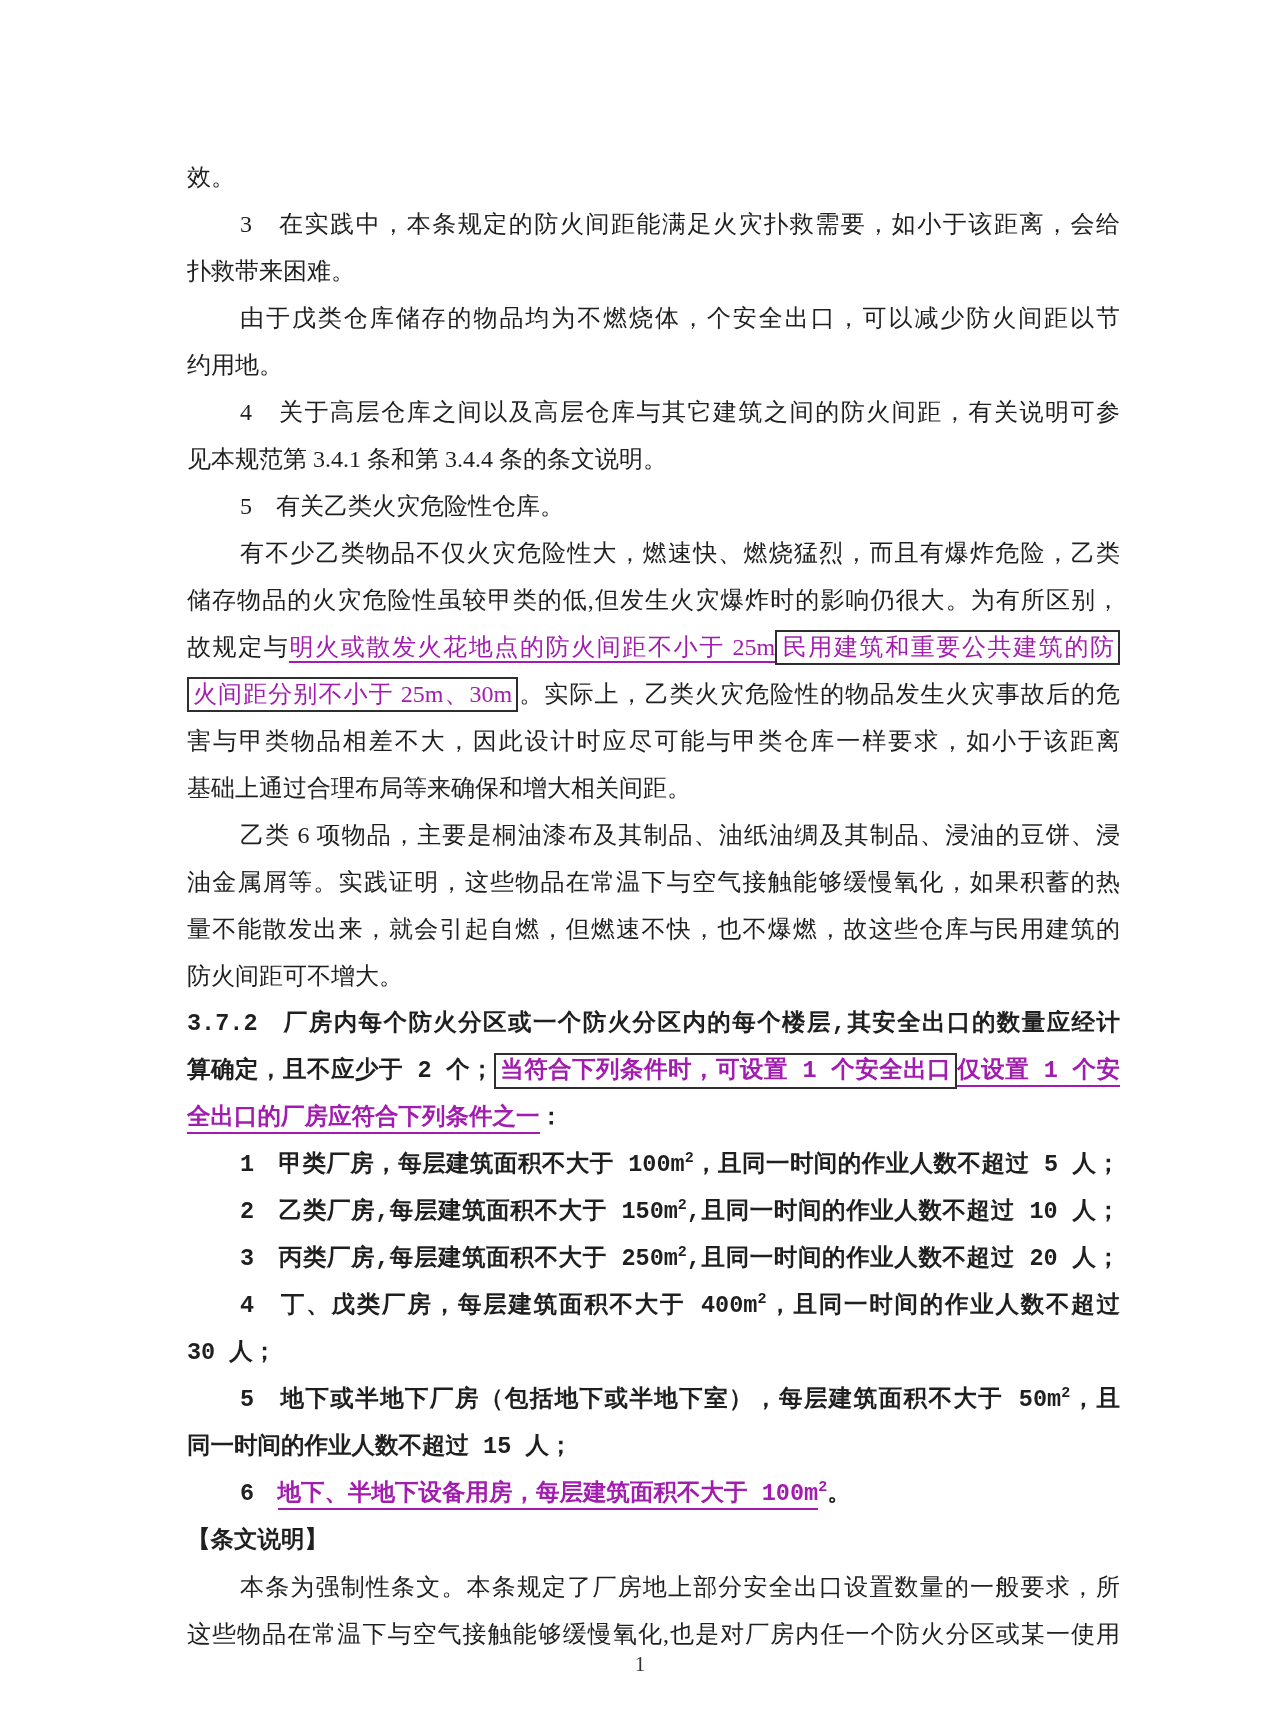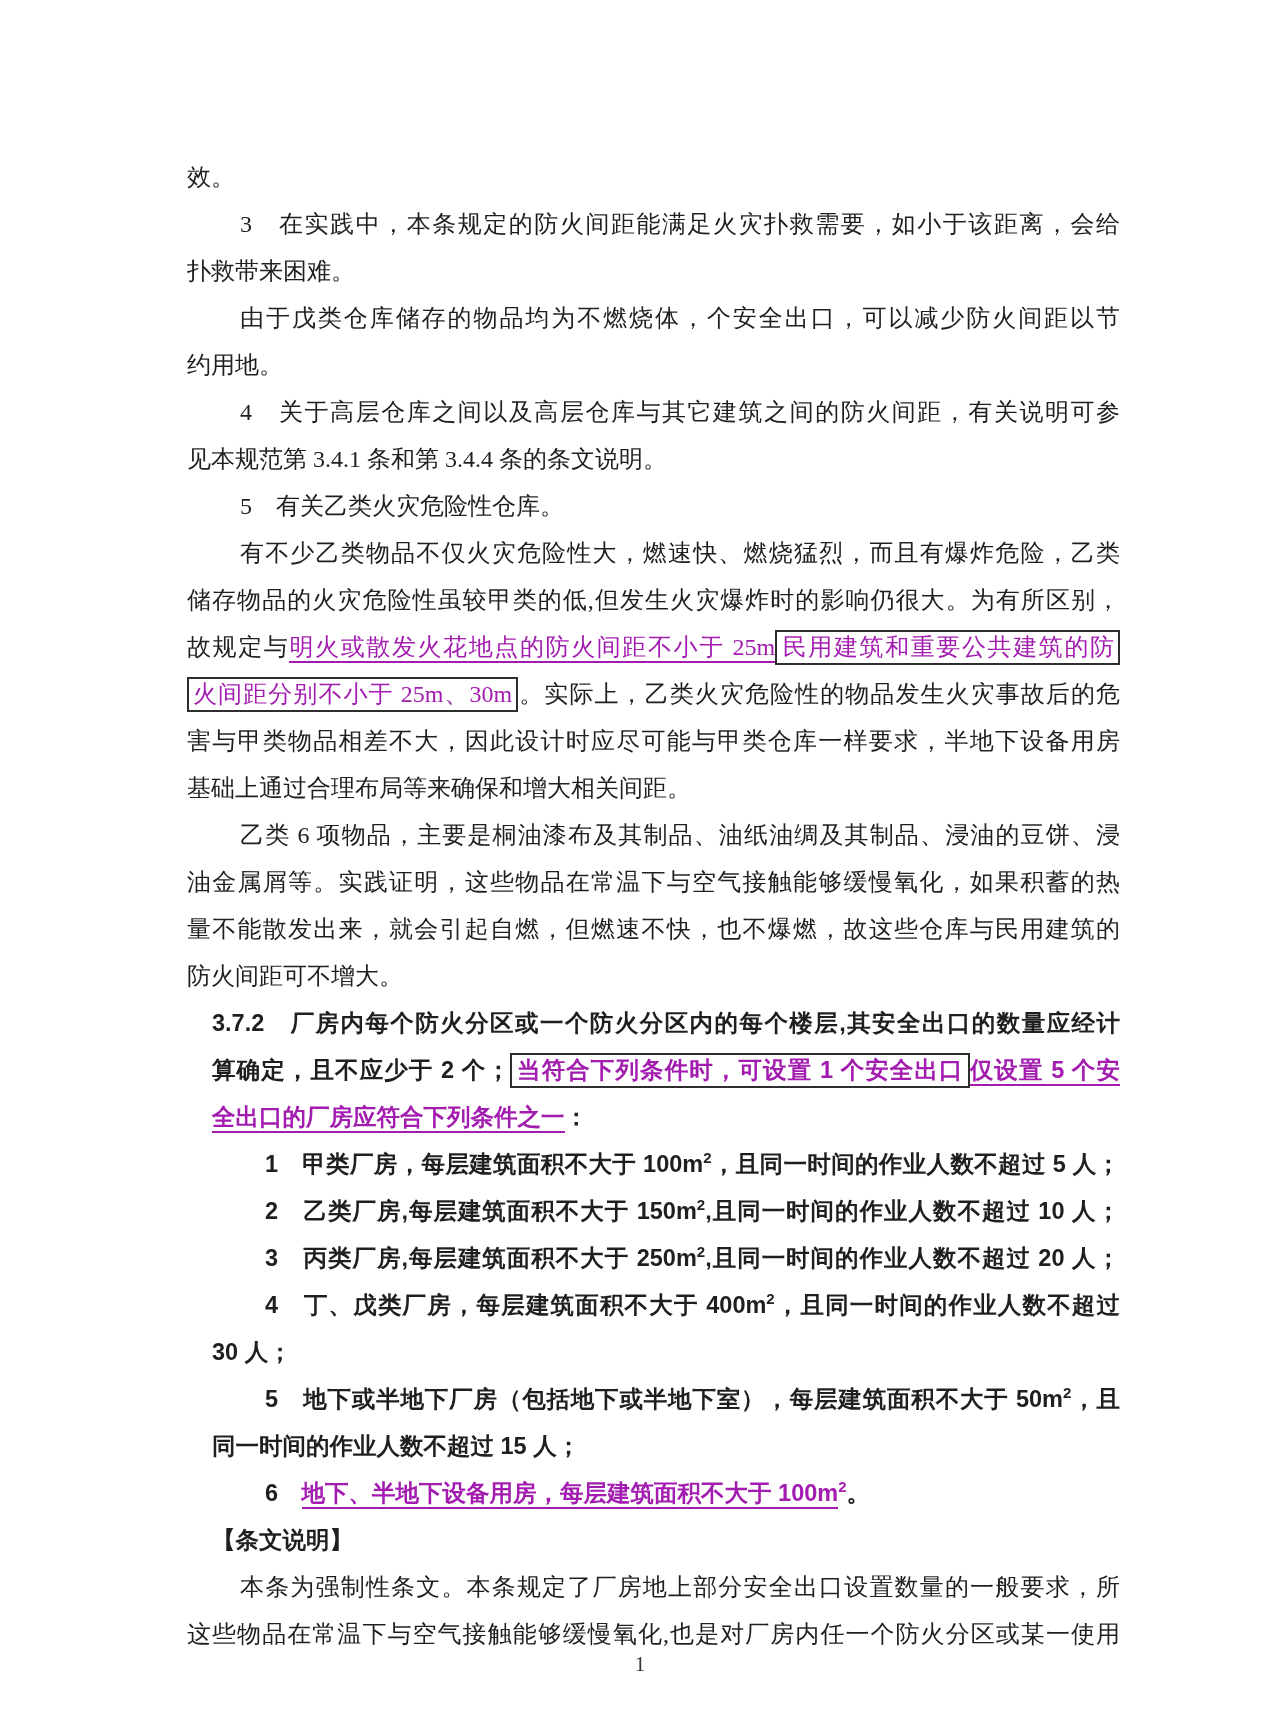--- a/index.html
+++ b/index.html
@@ -21,24 +21,23 @@
     line-height: 47px;
     font-size: 24px;
     white-space: nowrap;
   }
   .line.just {
     white-space: normal;
     text-align: justify;
     text-align-last: justify;
   }
   .line.bold {
-    font-family: Liberation Sans, sans-serif;
+    font-family: Liberation Mono, monospace;
     font-weight: 700;
     font-size: 23.5px;
-    margin-left: 25px;
   }
   .r { color: #a21caf; }
   .u { border-bottom: 2px solid currentColor; padding-bottom: 1px; }
   .x { border: 2px solid #2e2e2e; padding: 2px 4px 3px 4px; }
   .s { font-size: 15px; vertical-align: super; line-height: 0; }
   .footer {
     position: absolute;
     top: 1652px; left: 0;
     width: 100%;
     text-align: center;
@@ -55,28 +54,28 @@
     <div class="line"><span>扑救带来困难。</span></div>
     <div class="line just" style="padding-left: 53px;"><span>由于戊类仓库储存的物品均为不燃烧体，个安全出口，可以减少防火间距以节</span></div>
     <div class="line"><span>约用地。</span></div>
     <div class="line just" style="padding-left: 53px;"><span>4　关于高层仓库之间以及高层仓库与其它建筑之间的防火间距，有关说明可参</span></div>
     <div class="line"><span>见本规范第 3.4.1 条和第 3.4.4 条的条文说明。</span></div>
     <div class="line" style="padding-left: 53px;"><span>5　有关乙类火灾危险性仓库。</span></div>
     <div class="line just" style="padding-left: 53px;"><span>有不少乙类物品不仅火灾危险性大，燃速快、燃烧猛烈，而且有爆炸危险，乙类</span></div>
     <div class="line just"><span>储存物品的火灾危险性虽较甲类的低,但发生火灾爆炸时的影响仍很大。为有所区别，</span></div>
     <div class="line just"><span>故规定与</span><span class="r u">明火或散发火花地点的防火间距不小于 25m</span><span class="r x">民用建筑和重要公共建筑的防</span></div>
     <div class="line just"><span class="r x">火间距分别不小于 25m、30m</span><span>。实际上，乙类火灾危险性的物品发生火灾事故后的危</span></div>
-    <div class="line just"><span>害与甲类物品相差不大，因此设计时应尽可能与甲类仓库一样要求，半地下设备用房</span></div>
+    <div class="line just"><span>害与甲类物品相差不大，因此设计时应尽可能与甲类仓库一样要求，如小于该距离</span></div>
     <div class="line"><span>基础上通过合理布局等来确保和增大相关间距。</span></div>
     <div class="line just" style="padding-left: 53px;"><span>乙类 6 项物品，主要是桐油漆布及其制品、油纸油绸及其制品、浸油的豆饼、浸</span></div>
     <div class="line just"><span>油金属屑等。实践证明，这些物品在常温下与空气接触能够缓慢氧化，如果积蓄的热</span></div>
     <div class="line just"><span>量不能散发出来，就会引起自燃，但燃速不快，也不爆燃，故这些仓库与民用建筑的</span></div>
     <div class="line"><span>防火间距可不增大。</span></div>
     <div class="line just bold"><span>3.7.2　厂房内每个防火分区或一个防火分区内的每个楼层,其安全出口的数量应经计</span></div>
-    <div class="line just bold"><span>算确定，且不应少于 2 个；</span><span class="r x">当符合下列条件时，可设置 1 个安全出口</span><span class="r u">仅设置 5 个安</span></div>
+    <div class="line just bold"><span>算确定，且不应少于 2 个；</span><span class="r x">当符合下列条件时，可设置 1 个安全出口</span><span class="r u">仅设置 1 个安</span></div>
     <div class="line bold"><span class="r u">全出口的厂房应符合下列条件之一</span><span>：</span></div>
     <div class="line just bold" style="padding-left: 53px;"><span>1　甲类厂房，每层建筑面积不大于 100m</span><span class="s">2</span><span>，且同一时间的作业人数不超过 5 人；</span></div>
     <div class="line just bold" style="padding-left: 53px;"><span>2　乙类厂房,每层建筑面积不大于 150m</span><span class="s">2</span><span>,且同一时间的作业人数不超过 10 人；</span></div>
     <div class="line just bold" style="padding-left: 53px;"><span>3　丙类厂房,每层建筑面积不大于 250m</span><span class="s">2</span><span>,且同一时间的作业人数不超过 20 人；</span></div>
     <div class="line just bold" style="padding-left: 53px;"><span>4　丁、戊类厂房，每层建筑面积不大于 400m</span><span class="s">2</span><span>，且同一时间的作业人数不超过</span></div>
     <div class="line bold"><span>30 人；</span></div>
     <div class="line just bold" style="padding-left: 53px;"><span>5　地下或半地下厂房（包括地下或半地下室），每层建筑面积不大于 50m</span><span class="s">2</span><span>，且</span></div>
     <div class="line bold"><span>同一时间的作业人数不超过 15 人；</span></div>
     <div class="line bold" style="padding-left: 53px;"><span>6　</span><span class="r u">地下、半地下设备用房，每层建筑面积不大于 100m</span><span class="r s">2</span><span>。</span></div>
     <div class="line bold"><span>【条文说明】</span></div>

